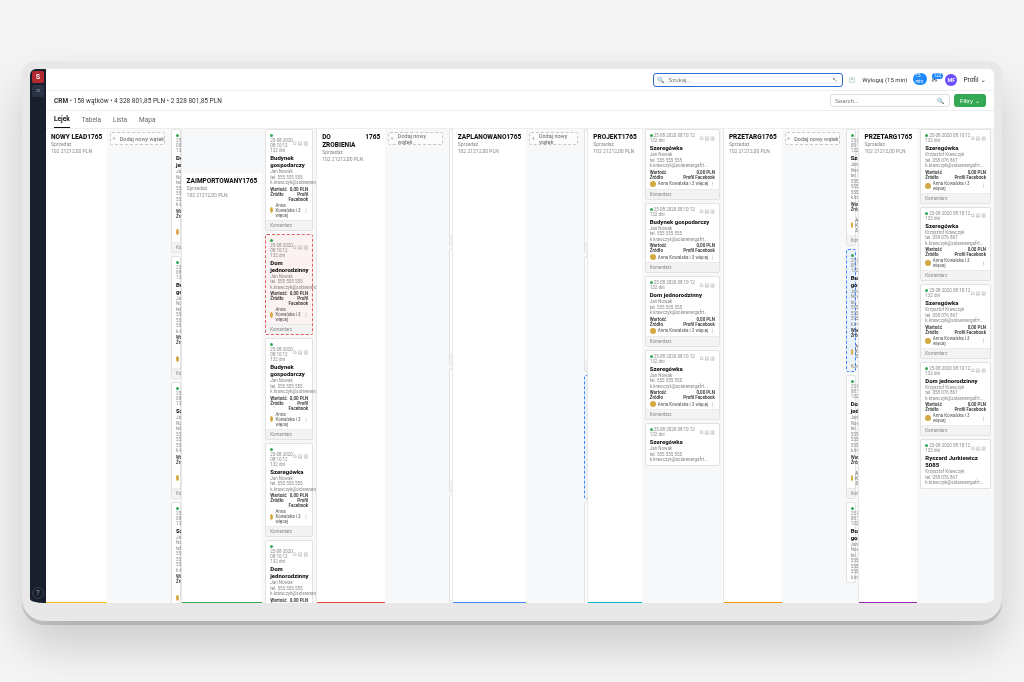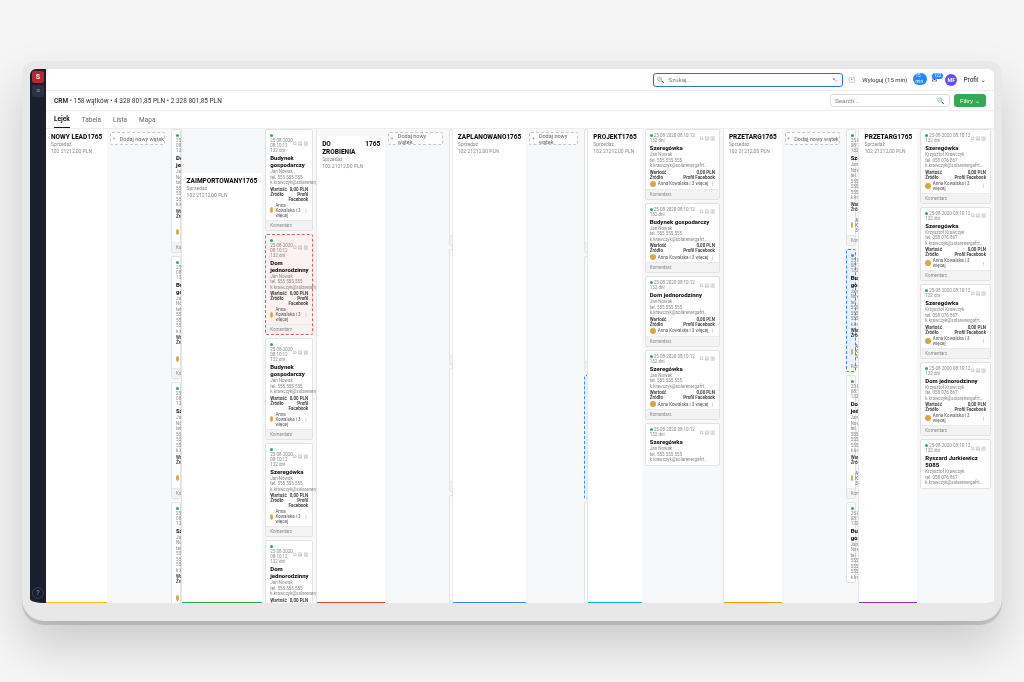--- a/index.html
+++ b/index.html
@@ -41,21 +41,21 @@
 .col { flex:1; min-width:0; border-right:1px solid #e7e7e7; display:flex; flex-direction:row; }
 .col:last-child { border-right:none; }
 
 .col-header { padding:4px 5px 3px; background:#fff; border-bottom-width:1.5px; border-bottom-style:solid; }
 .col-header h3 { font-size:6.5px; font-weight:800; color:#111; display:flex; justify-content:space-between; text-transform:uppercase;}
 .col-header .sub { font-size:5px; color:#888; line-height:7px;}
 .col-header .sub2 { font-size:5px; color:#888;}
 
 .c-yellow { border-bottom-color:#f4c20d; }
 .c-green  { border-bottom-color:#34a853;margin-top:44px; }
-.c-red    { border-bottom-color:#ea4335;margin-top:7px; }
+.c-red    { border-bottom-color:#ea4335; }
 .c-blue   { border-bottom-color:#4285f4; }
 .c-cyan   { border-bottom-color:#00bcd4; }
 .c-orange { border-bottom-color:#ff9800; }
 .c-purple { border-bottom-color:#9c27b0; }
 
 .add-row { margin:3px 3px 2px; height:13px; border:1px dashed #c7c7c7; border-radius:2px; background:#fcfcfc; display:flex; align-items:center; justify-content:center; font-size:5.5px; color:#666; gap:3px;}
 
 .col-body { flex:1; overflow:hidden; padding:0 3px; }
 
 .card { background:#fff; border:1px solid #e2e2e2; border-radius:2px; margin-bottom:3px; padding:3px 4px 2px; position:relative; font-size:5px; }

